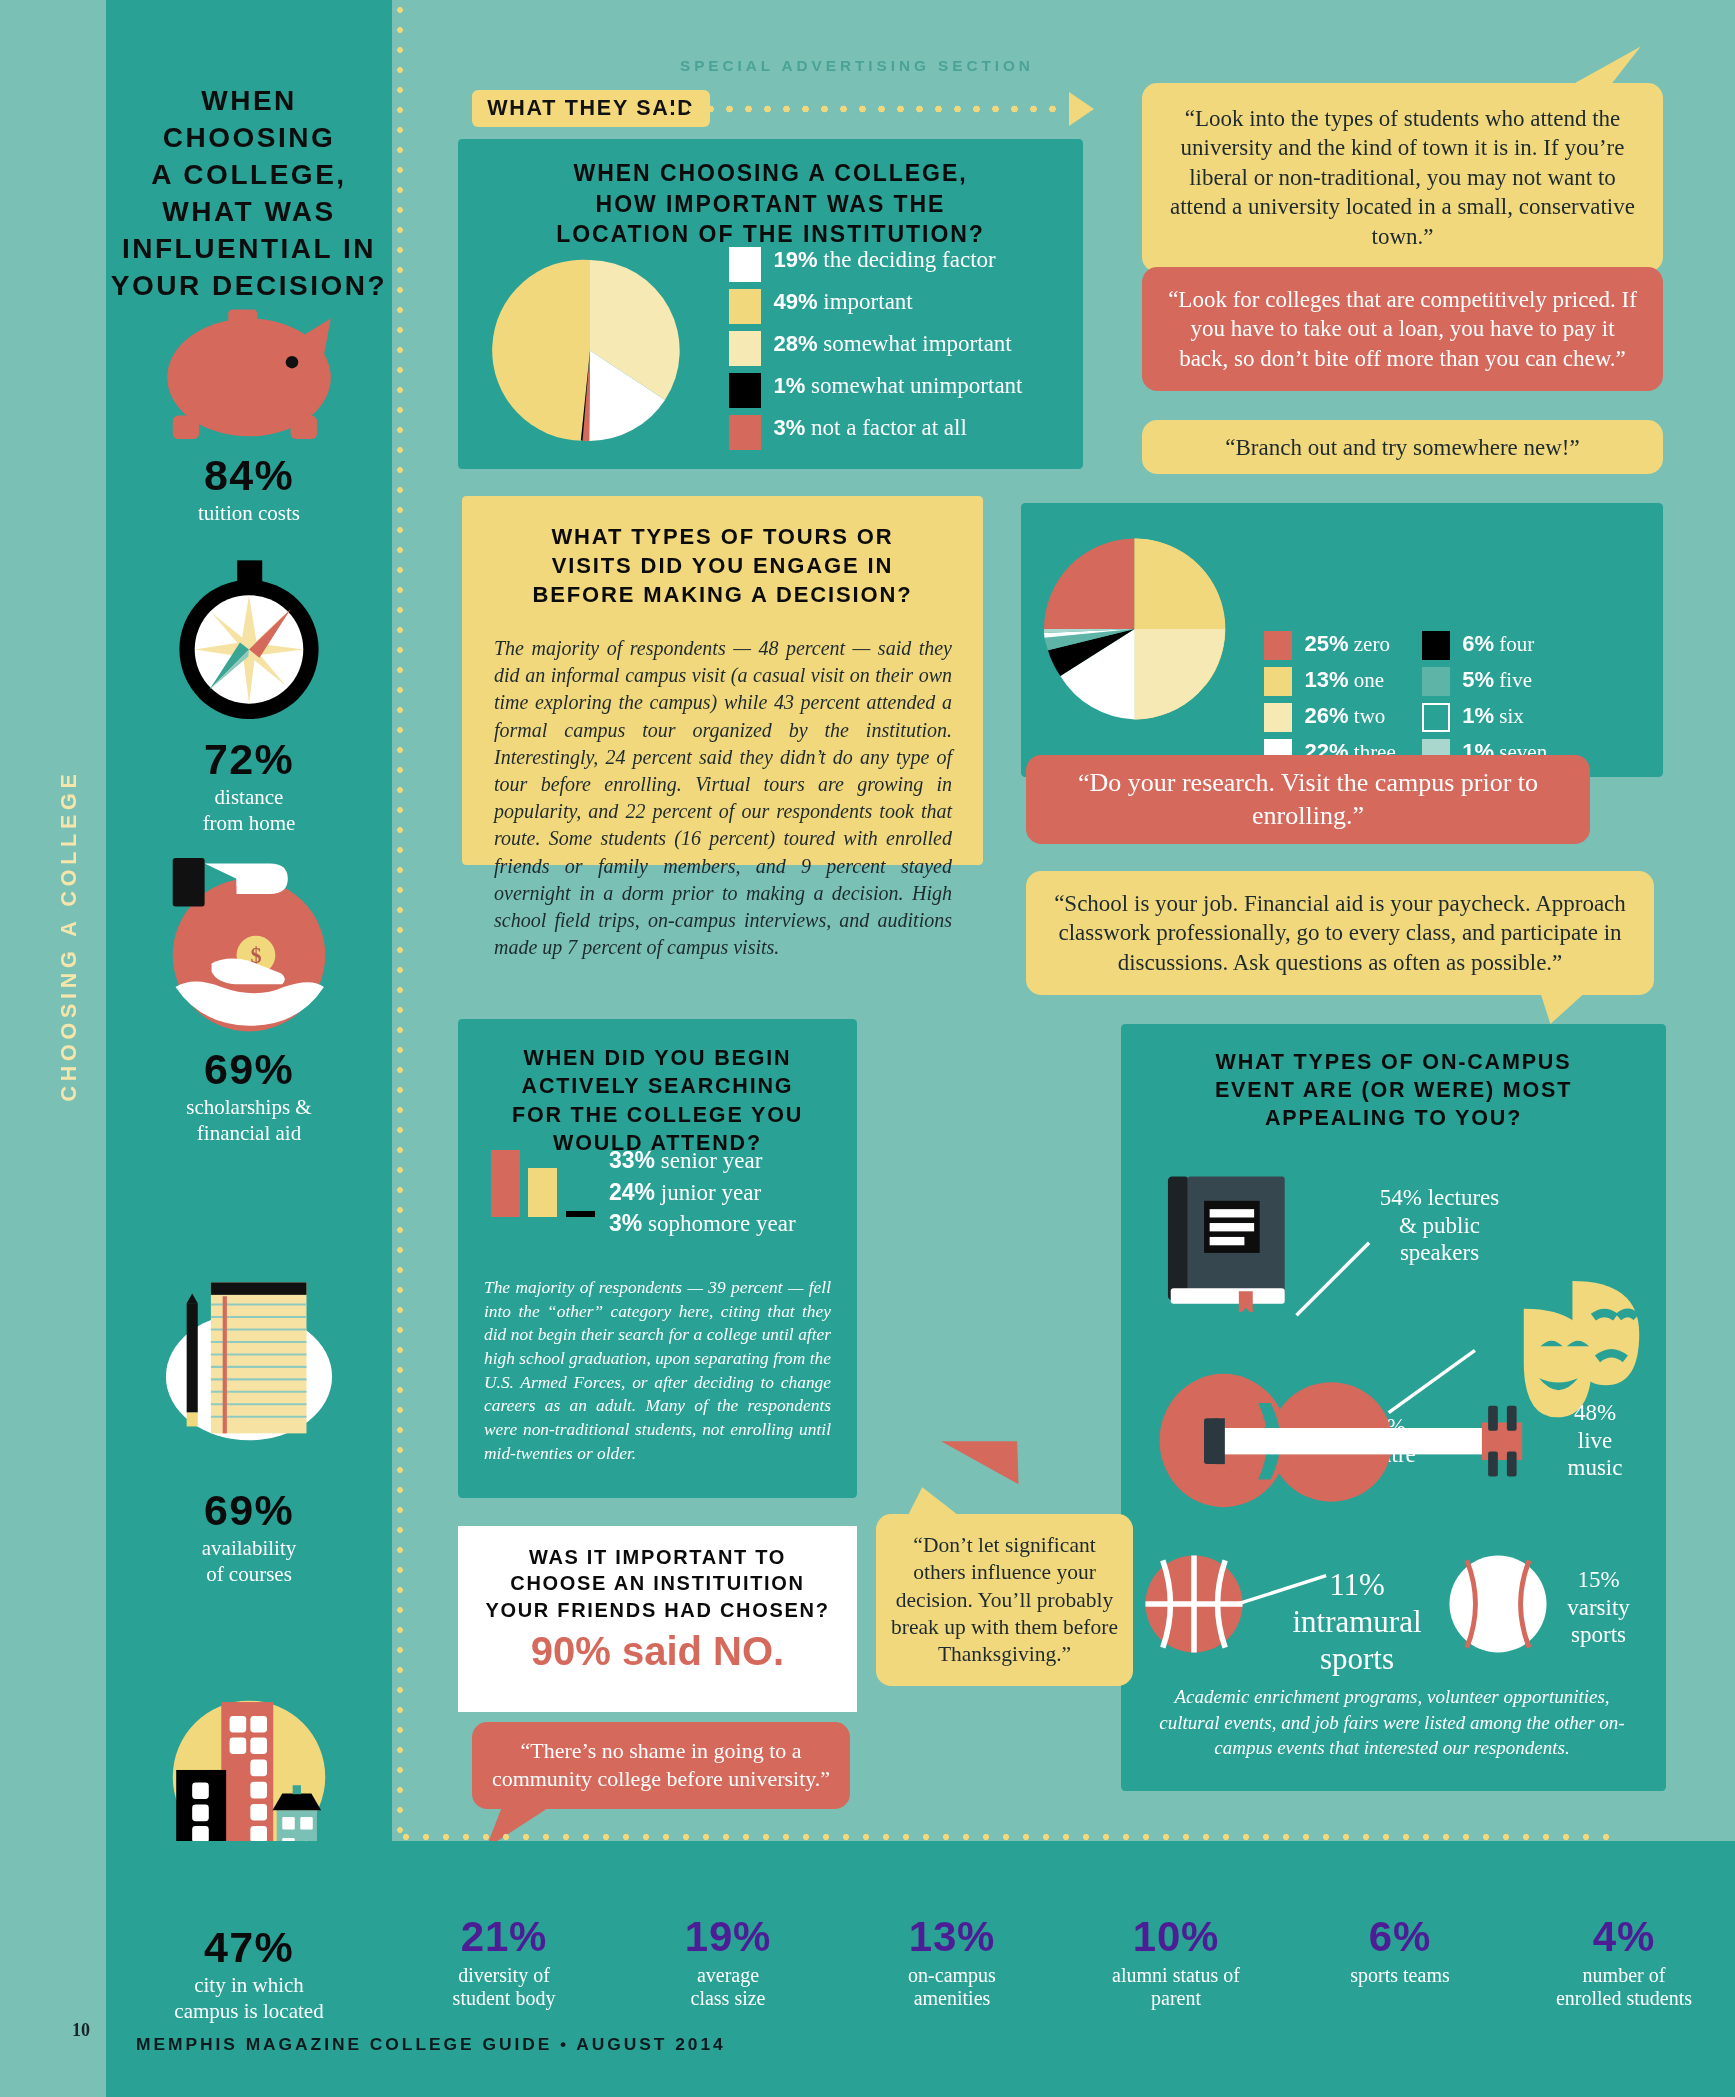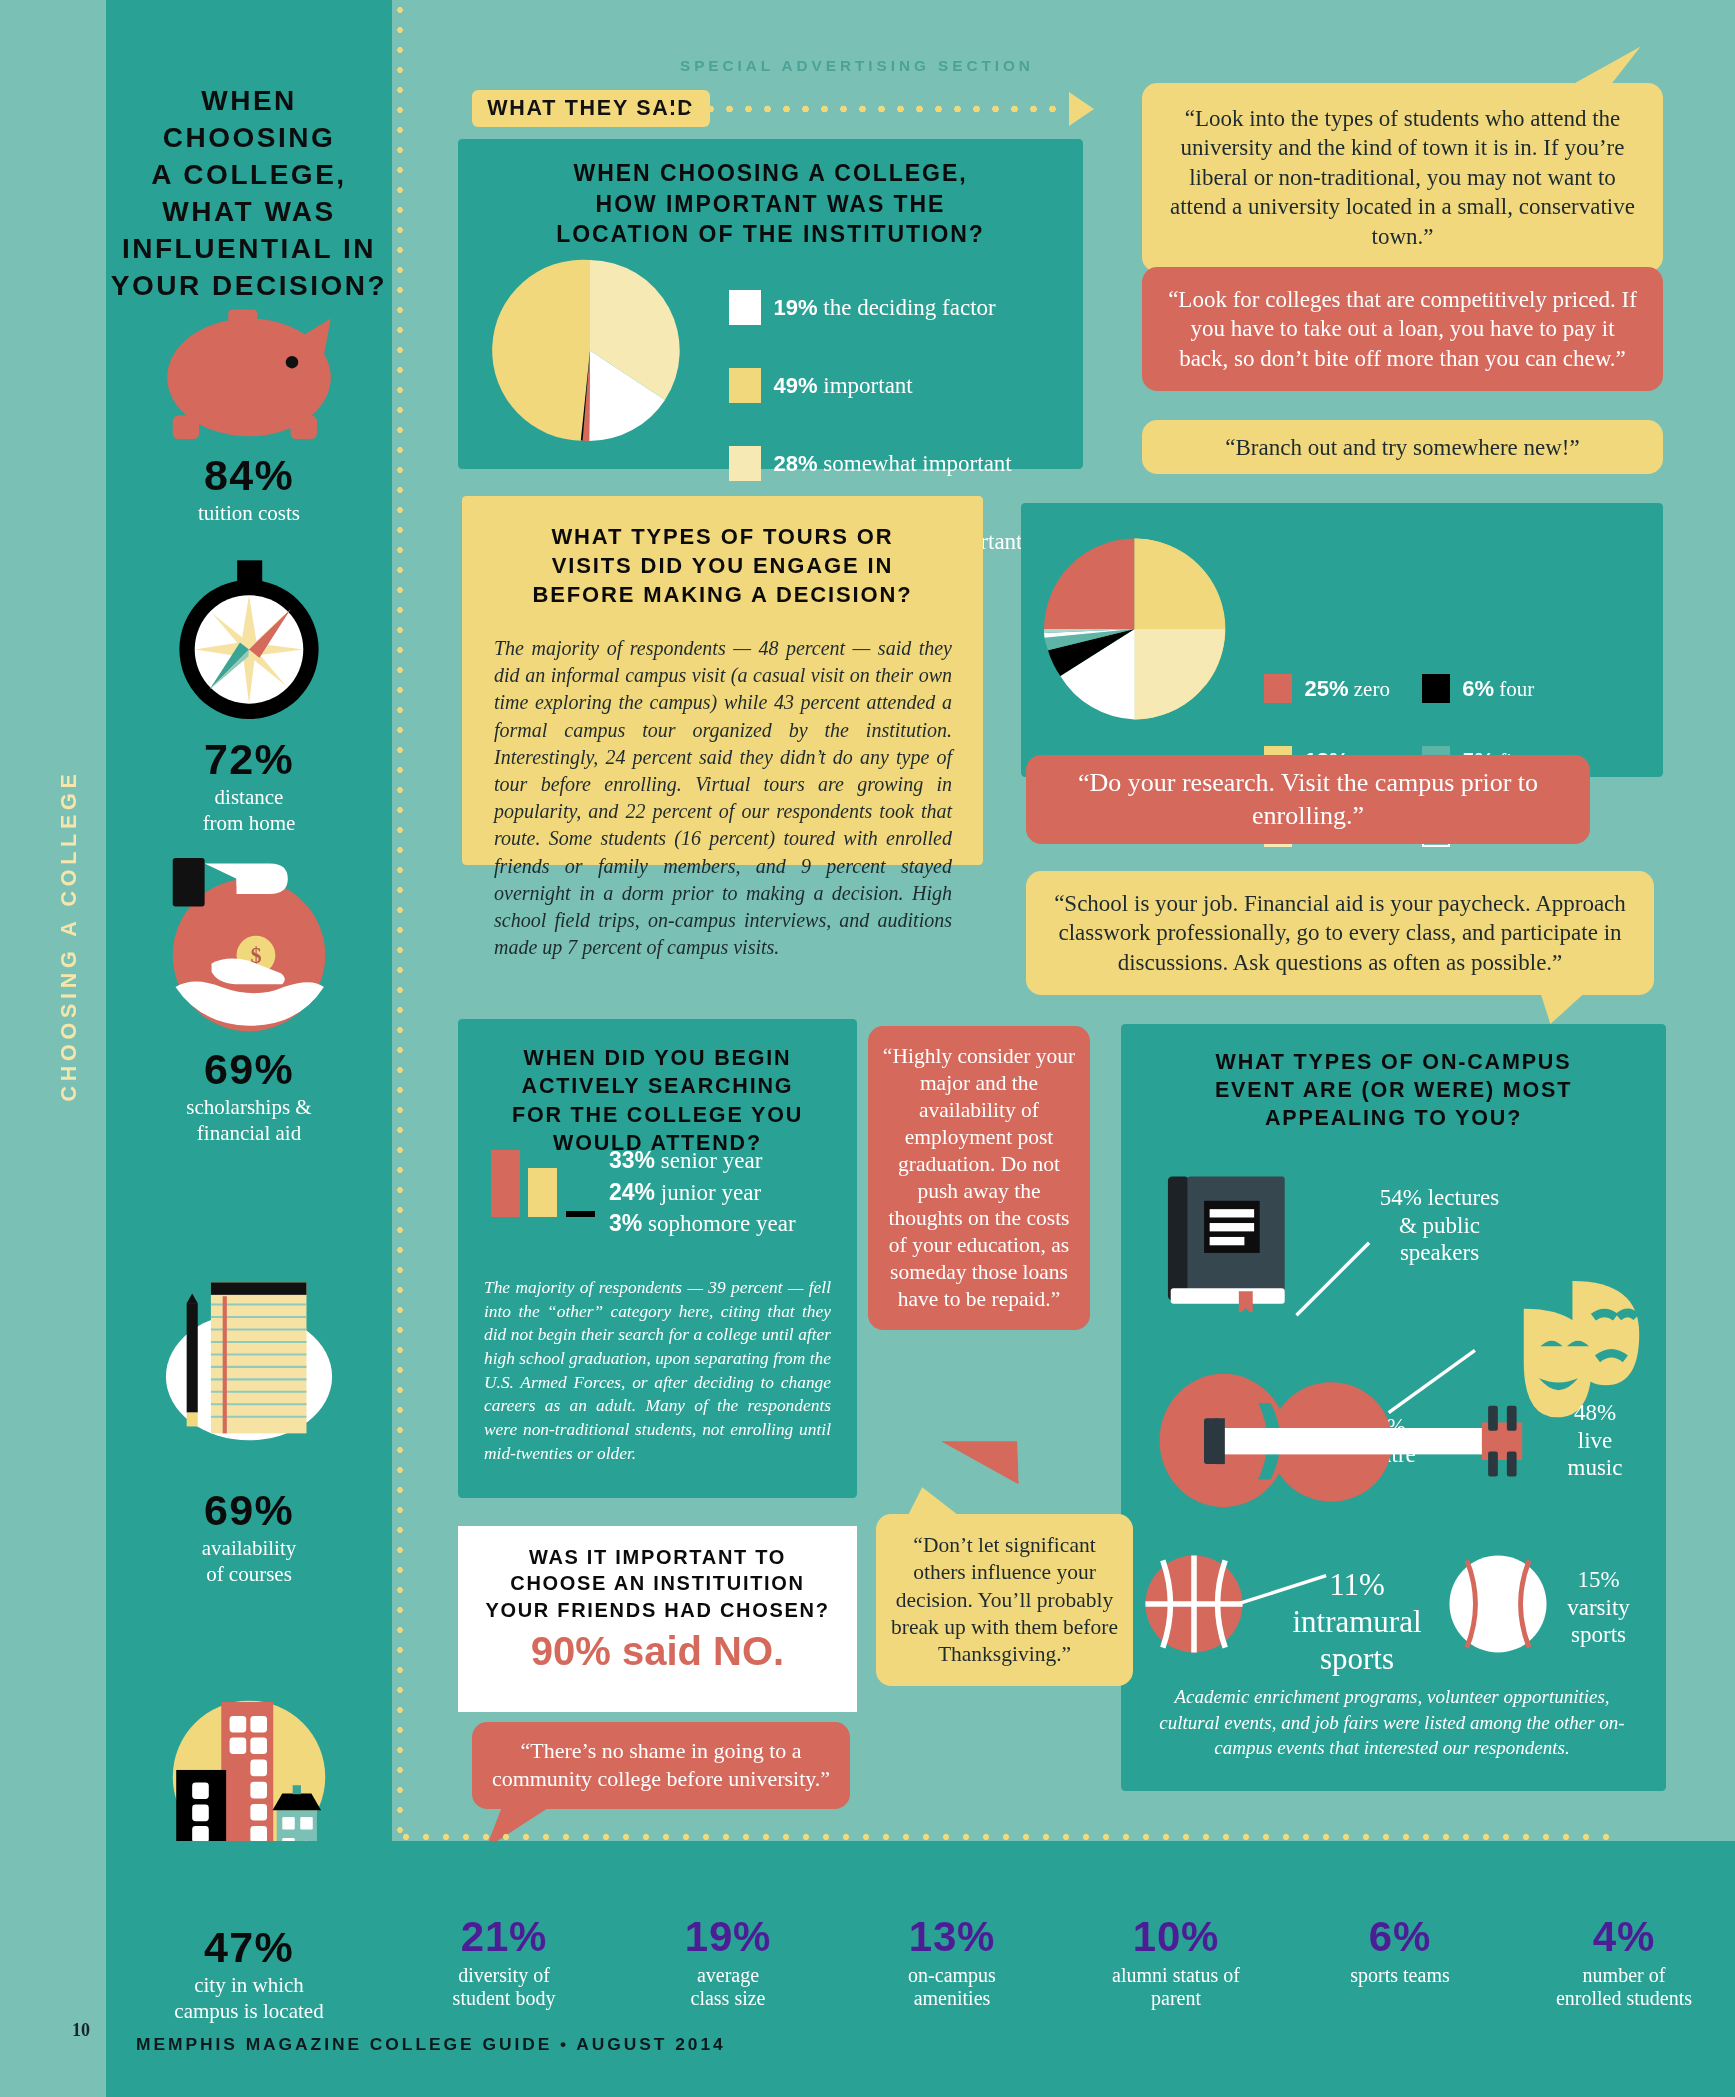--- a/index.html
+++ b/index.html
@@ -50,21 +50,21 @@
 
   
   .card{position:absolute;border-radius:4.2px;}
   .card.teal{background:#2aa195;}
   .card.yellow{background:#f2d87c;}
   .card.white{background:#ffffff;}
 
   .qtitle{color:#0b0b0b;font-weight:700;letter-spacing:.085em;text-align:center;line-height:1.32;}
 
   
-  .legend-row{display:flex;align-items:center;margin-bottom:7px;margin-top:43px;}
+  .legend-row{display:flex;align-items:flex-start;margin-bottom:7px;}
   .sw{width:32px;height:35px;margin-right:12.5px;flex:none;}
   .sw.bord{box-sizing:border-box;border:2.8px solid #ffffff;background:transparent;}
   .lg-text{color:#fff;font-family:"Liberation Serif",serif;font-size:23px;white-space:nowrap;}
   .lg-text b{font-family:"Liberation Sans",sans-serif;font-weight:700;font-size:22px;}
 
   
   .bub{position:absolute;border-radius:15.3px;padding:16.7px 21px;box-sizing:border-box;
       font-family:"Liberation Serif",serif;text-align:center;line-height:1.28;}
   .bub.y{background:#f2d87c;color:#1d2a2e;}
   .bub.r{background:#d4695c;color:#ffffff;}
@@ -377,23 +377,20 @@
       <div style="width:29px;height:6.2px;background:#000;margin-left:8.3px;"></div>
     </div>
     <div style="position:absolute;left:151px;top:126px;color:#fff;font-family:'Liberation Serif',serif;font-size:23px;line-height:1.33;">
       <div><b style="font-family:'Liberation Sans',sans-serif;">33%</b> senior year</div>
       <div><b style="font-family:'Liberation Sans',sans-serif;">24%</b> junior year</div>
       <div><b style="font-family:'Liberation Sans',sans-serif;">3%</b> sophomore year</div>
     </div>
     <div class="bodytxt" style="position:absolute;left:26px;top:257px;width:347px;font-size:17.4px;color:#fff;">The majority of respondents — 39 percent — fell into the “other” category here, citing that they did not begin their search for a college until after high school graduation, upon separating from the U.S. Armed Forces, or after deciding to change careers as an adult. Many of the respondents were non-traditional students, not enrolling until mid-twenties or older.</div>
   </div>
 
-  <div class="bub r" style="left:868px;top:1026px;width:222px;font-size:21.5px;padding:16.7px 12.5px;line-height:1.26;">
-    <span>“Highly consider your major and the availability of employment post graduation. Do not push away the thoughts on the costs of your education, as someday those loans have to be repaid.”</span>
-  </div>
   <svg style="position:absolute;left:941px;top:1441px;" width="90" height="49" viewBox="0 0 130 70">
     <path d="M0,0 L110,0 L112,62 Z" fill="#d4695c"></path>
   </svg>
 
   <div class="card teal" style="left:1121px;top:1024px;width:545px;height:767px;">
     <div class="qtitle" style="font-size:21.5px;padding:23.6px 21px 0;">
       <div>WHAT TYPES OF ON-CAMPUS</div>
       <div>EVENT ARE (OR WERE) MOST</div>
       <div>APPEALING TO YOU?</div>
     </div>

